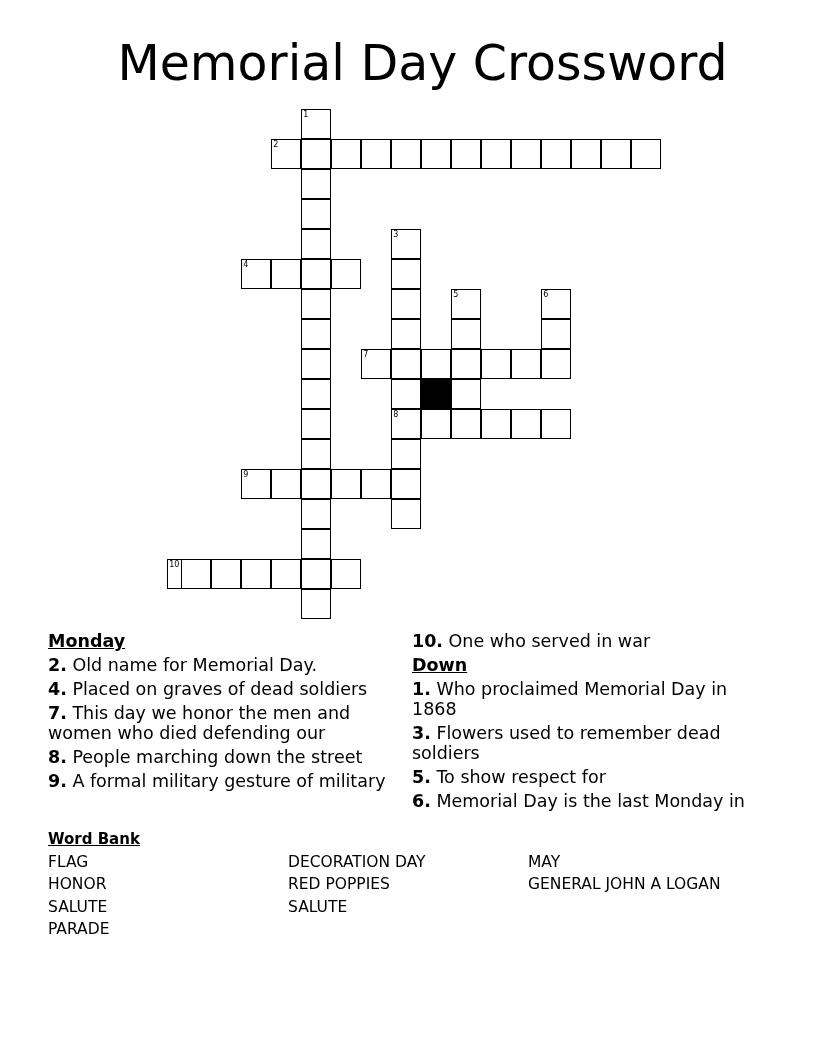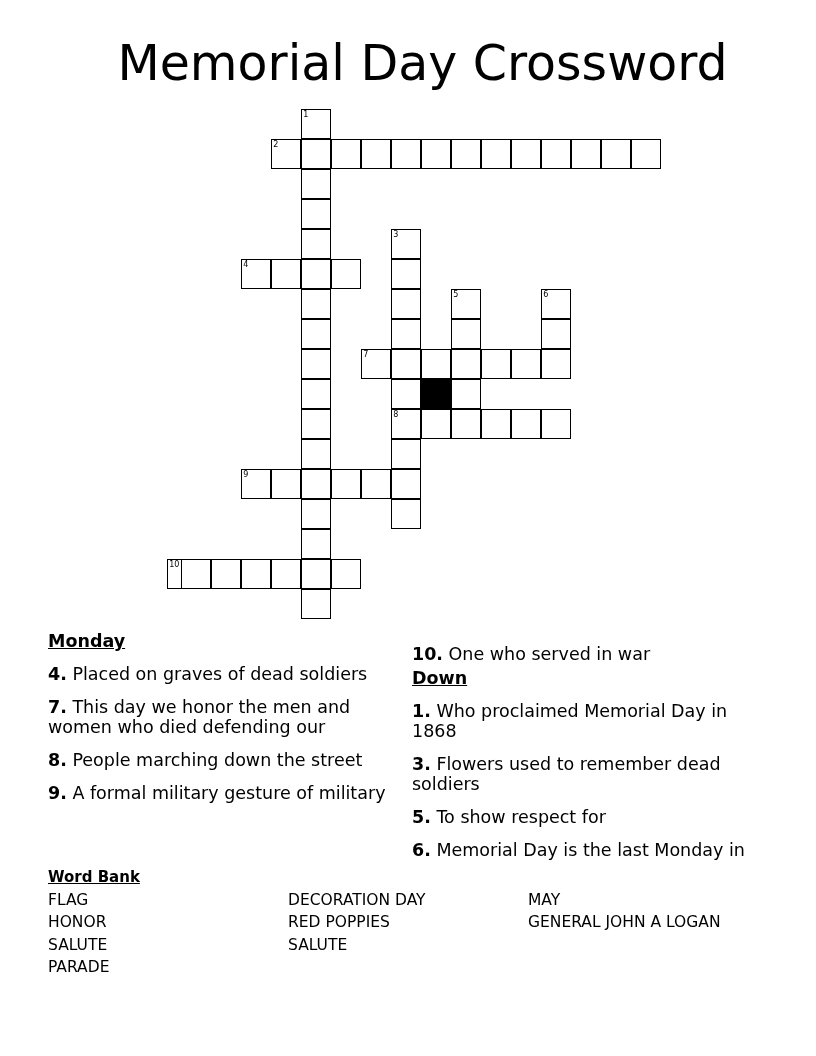--- a/index.html
+++ b/index.html
@@ -62,27 +62,26 @@
     }
     .clues.left { left: 48px; top: 631px; width: 345px; }
     .clues.right { left: 412px; top: 631px; width: 345px; }
     .clue-heading {
       font-weight: bold;
       text-decoration: underline;
       margin-bottom: 4px;
     }
     .clue {
       margin-bottom: 4px;
-      margin-top: 13px;
     }
     .clue .n { font-weight: bold; }
     .wordbank {
       position: absolute;
       left: 48px;
-      top: 866px;
+      top: 828px;
       width: 720px;
       font-size: 15.5px;
       line-height: 22.5px;
     }
     .wordbank-title {
       font-weight: bold;
       text-decoration: underline;
       font-size: 15px;
     }
     .wb-cols {
@@ -189,20 +188,21 @@
     <div class="cell" style="left: 60px; top: 450px;"></div>
     <div class="cell" style="left: 90px; top: 450px;"></div>
     <div class="cell" style="left: 120px; top: 450px;"></div>
     <div class="cell" style="left: 150px; top: 450px;"></div>
     <div class="cell" style="left: 180px; top: 450px;"></div>
     <div class="cell" style="left: 150px; top: 480px;"></div>
   </div>
 
 <div class="clues left">
   <div class="clue-heading">Monday</div>
+  <div class="clue"><span class="n">2.</span> <span>Old name for Memorial Day.</span></div>
   <div class="clue"><span class="n">4.</span> <span>Placed on graves of dead soldiers</span></div>
   <div class="clue"><span class="n">7.</span> <span>This day we honor the men and women who died defending our</span></div>
   <div class="clue"><span class="n">8.</span> <span>People marching down the street</span></div>
   <div class="clue"><span class="n">9.</span> <span>A formal military gesture of military</span></div>
 </div>
 
 <div class="clues right">
   <div class="clue"><span class="n">10.</span> <span>One who served in war</span></div>
   <div class="clue-heading">Down</div>
   <div class="clue"><span class="n">1.</span> <span>Who proclaimed Memorial Day in 1868</span></div>

